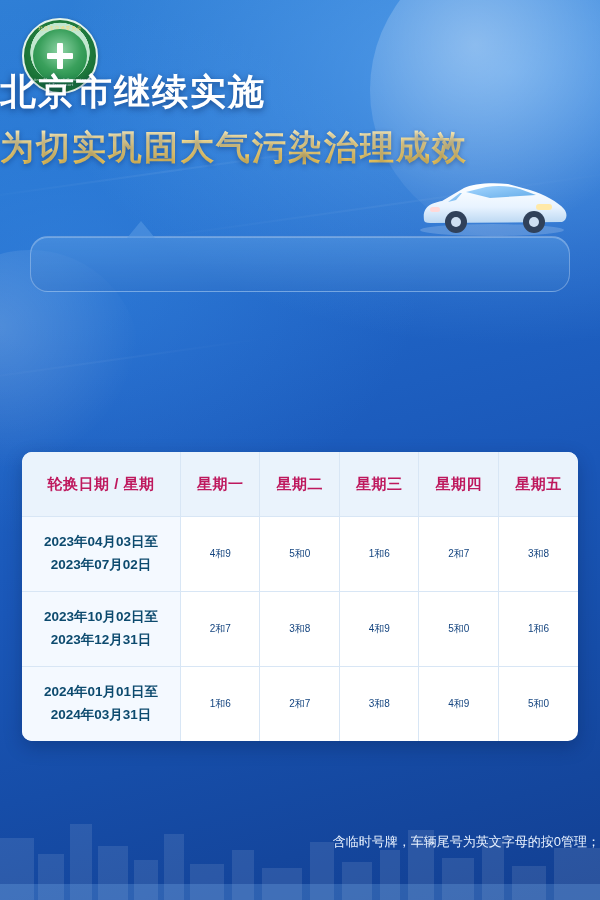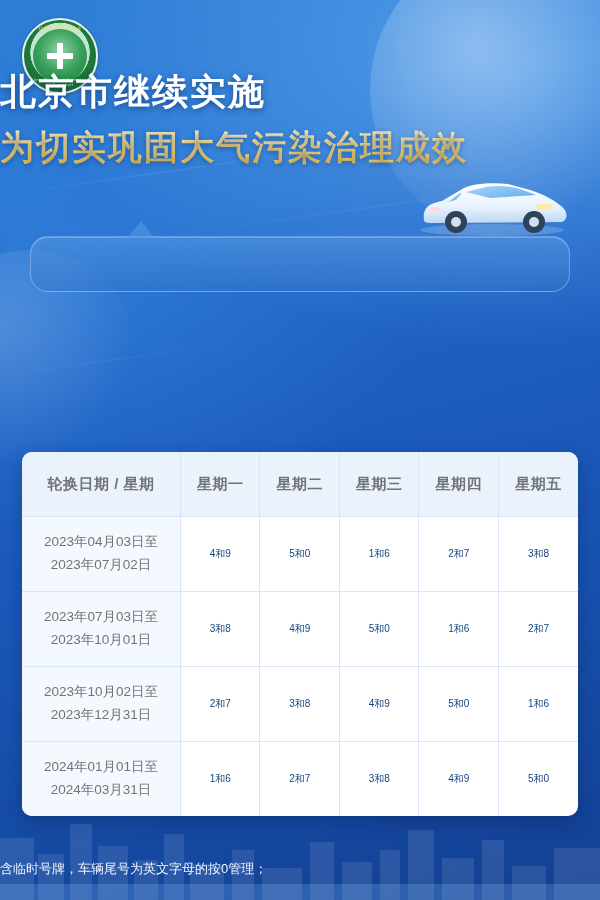--- a/index.html
+++ b/index.html
@@ -206,55 +206,54 @@
   th, td {
     text-align: center;
     vertical-align: middle;
     border-right: 1px solid #d8e6f5;
     border-bottom: 1px solid #d8e6f5;
   }
   th:last-child, td:last-child { border-right: none; margin-left: 13px; }
   tr:last-child td { border-bottom: none; }
   thead th {
     background: #eaf3fc;
-    color: #737373;
+    color: #be185d;
     font-size: 15px;
     font-weight: bold;
     height: 62px;
     letter-spacing: .5px;
   }
   tbody td {
     height: 72px;
     font-size: 15px;
     color: #1f4f8f;
   }
   tbody td.daterange {
     background: #f4f9ff;
-    color: #737373;
+    color: #0c4a6e;
     font-size: 13.5px;
-    font-weight: normal;
+    font-weight: bold;
     line-height: 1.7;
   }
   tbody td.nums {
     color: #14447f;
     font-weight: normal;
     font-size: 10px;
   }
   col.c0 { width: 28.5%; }
 
   
   .footnote {
     position: absolute;
     left: 0; right: 0;
     top: 830px;
-    text-align: left;
+    text-align: right;
     color: #eaf3ff;
     font-size: 13px;
     line-height: 1.9;
-    margin-top: 27px;
   }
 </style>
 </head>
 <body>
 
 <div class="poster">
 
   <div class="glow-ball gb1"></div>
   <div class="glow-ball gb2"></div>
   <div class="streak s1"></div>
@@ -332,31 +331,20 @@
             <div>2023年07月02日</div>
           </td>
           <td class="nums">4和9</td>
           <td class="nums">5和0</td>
           <td class="nums">1和6</td>
           <td class="nums">2和7</td>
           <td class="nums">3和8</td>
         </tr>
         <tr>
           <td class="daterange">
-            <div>2023年07月03日至</div>
-            <div>2023年10月01日</div>
-          </td>
-          <td class="nums">3和8</td>
-          <td class="nums">4和9</td>
-          <td class="nums">5和0</td>
-          <td class="nums">1和6</td>
-          <td class="nums">2和7</td>
-        </tr>
-        <tr>
-          <td class="daterange">
             <div>2023年10月02日至</div>
             <div>2023年12月31日</div>
           </td>
           <td class="nums">2和7</td>
           <td class="nums">3和8</td>
           <td class="nums">4和9</td>
           <td class="nums">5和0</td>
           <td class="nums">1和6</td>
         </tr>
         <tr>

